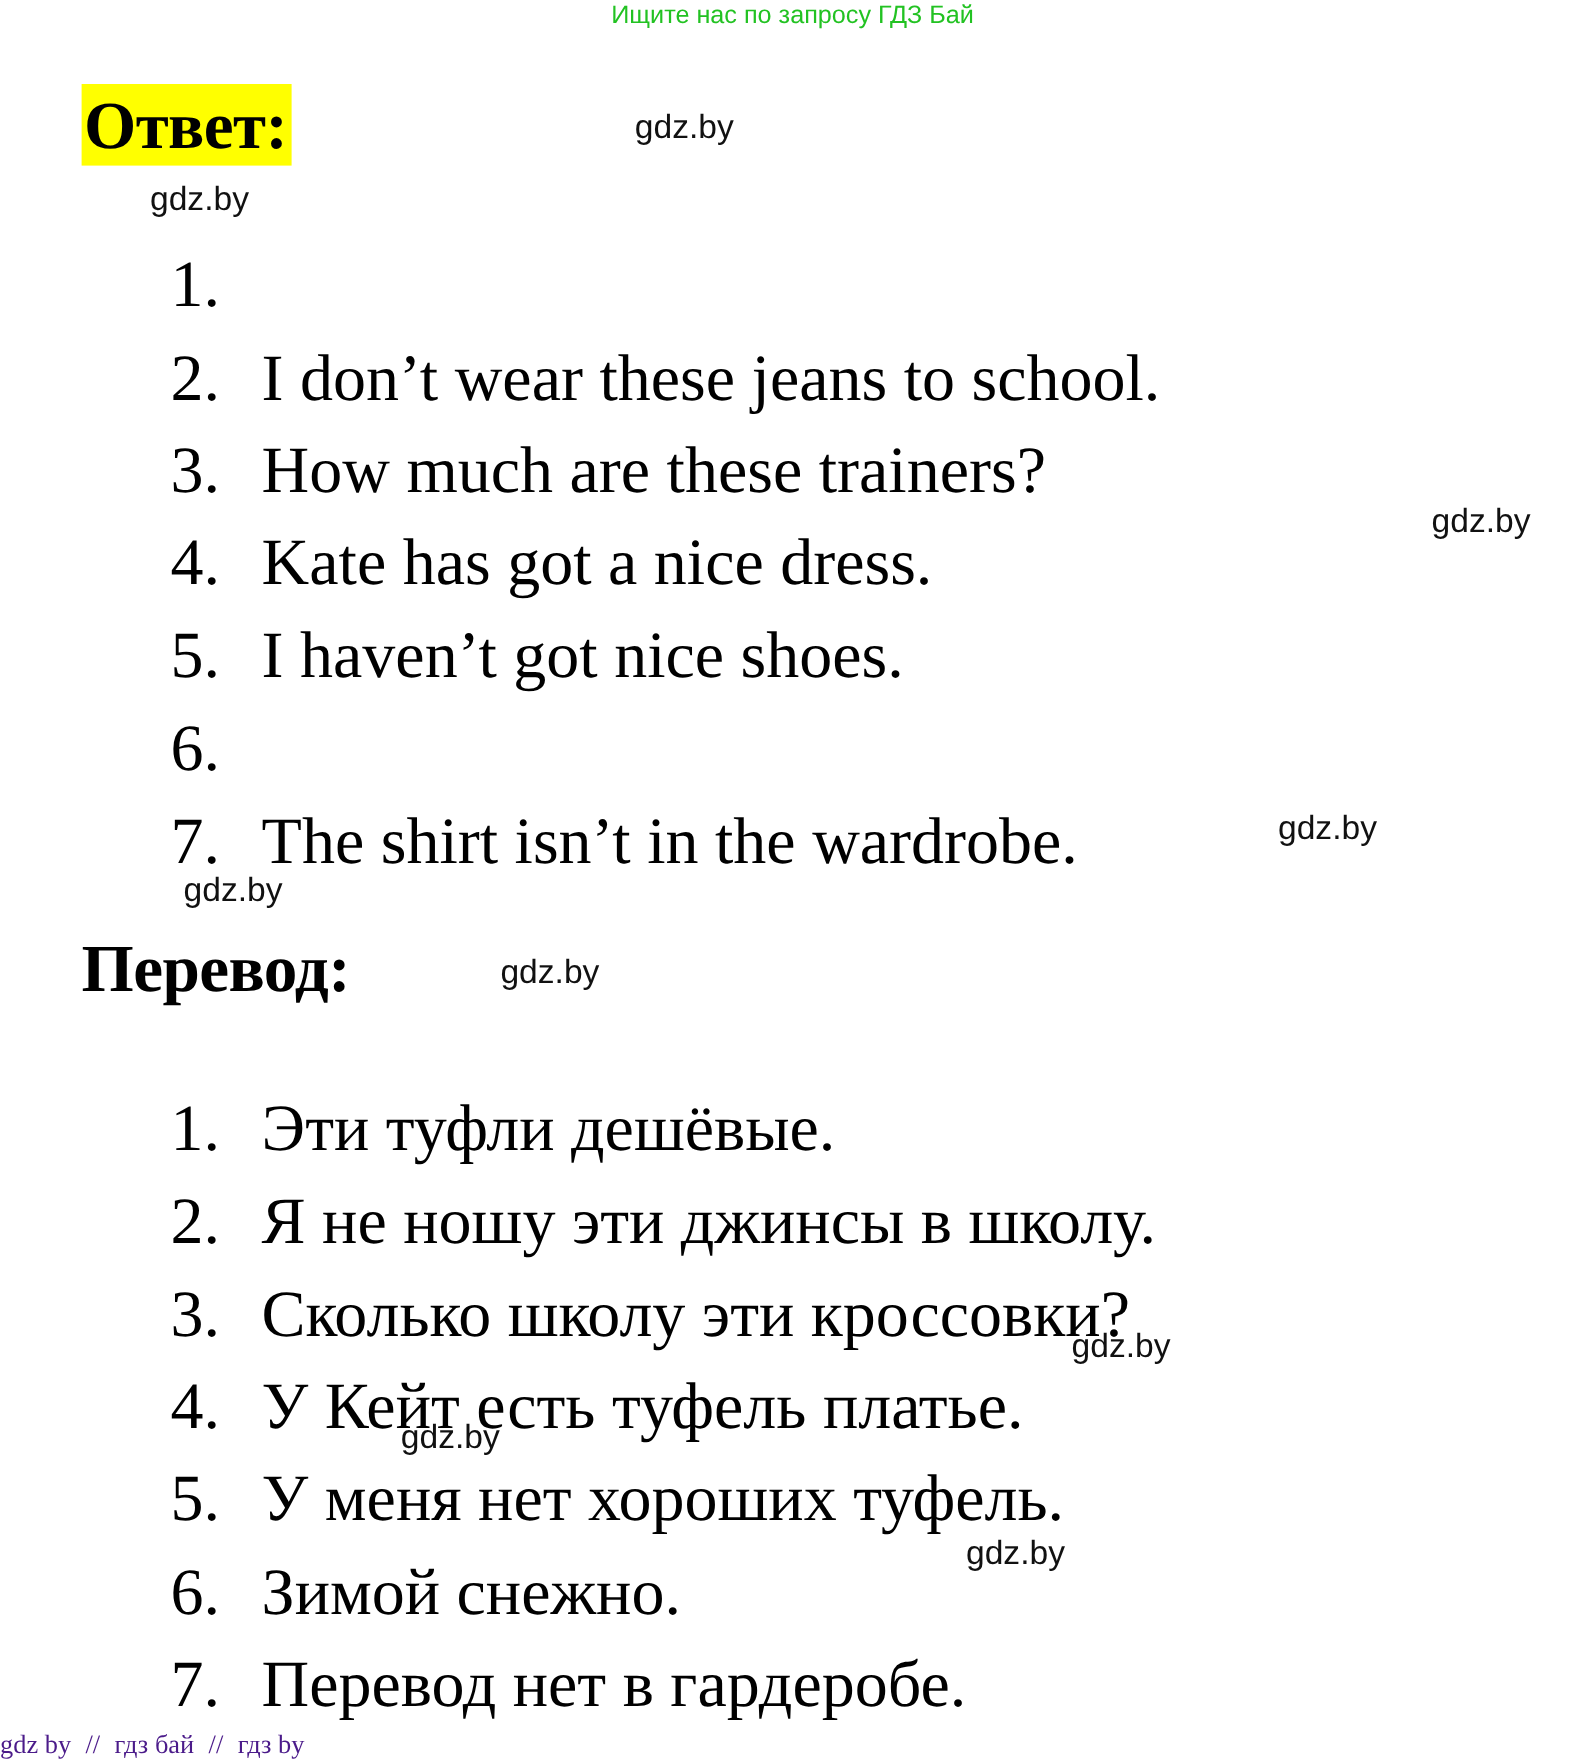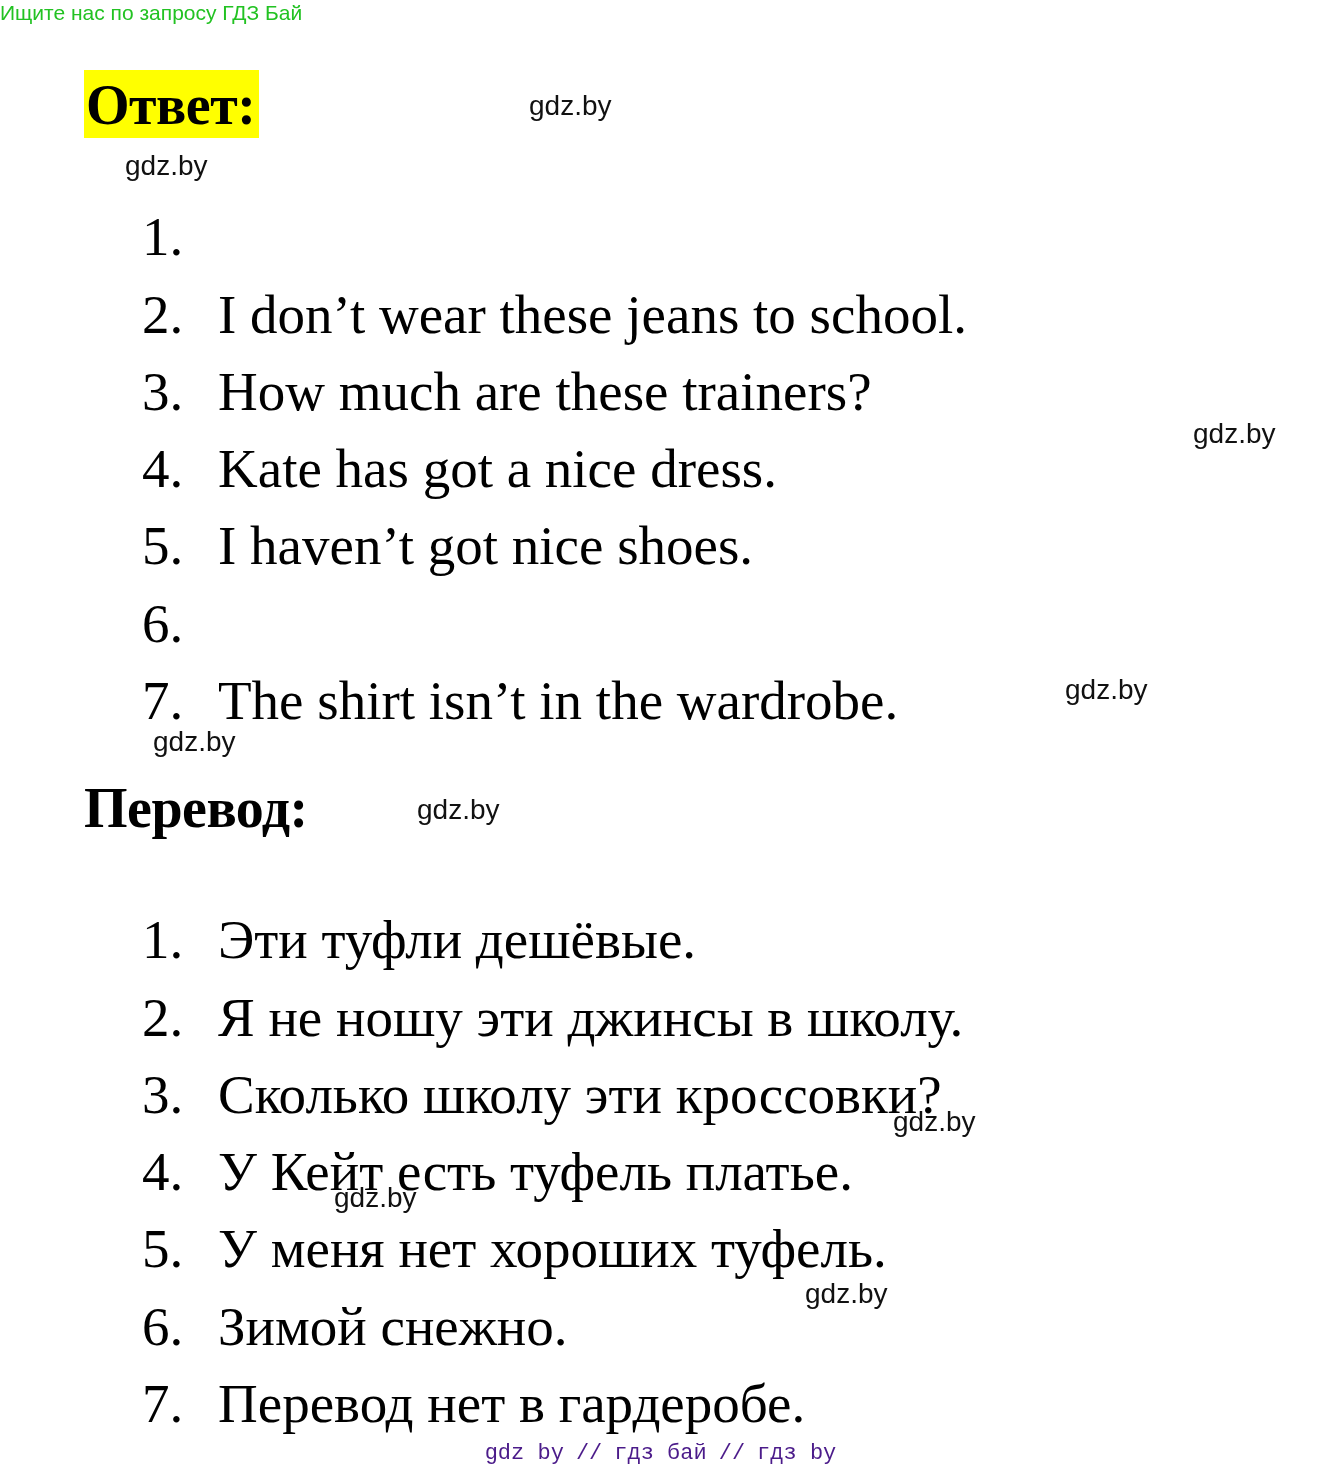--- a/index.html
+++ b/index.html
@@ -13,34 +13,33 @@
       position: relative;
       overflow: hidden;
       font-family: "Liberation Serif", serif;
       color: #000;
     }
     .top-banner {
       position: absolute;
       top: 0;
       left: 0;
       width: 1321px;
-      text-align: left;
+      text-align: center;
       font-family: "Liberation Sans", sans-serif;
       font-size: 21px;
       line-height: 26px;
       color: #22c222;
     }
     .heading {
       position: absolute;
       font-family: "Liberation Serif", serif;
       font-weight: bold;
       font-size: 56px;
       line-height: 64px;
       letter-spacing: -0.5px;
-      margin-left: 16px;
     }
     .heading-answer {
       left: 68px;
       top: 70px;
       background: #ffff00;
       padding: 4px 4px 4px 2px;
       height: 60px;
       line-height: 62px;
     }
     .heading-translation {
@@ -73,22 +72,21 @@
       font-family: "Liberation Sans", sans-serif;
       font-size: 28px;
       line-height: 32px;
       color: #111;
     }
     .footer {
       position: absolute;
       top: 1440px;
       left: 0;
       width: 1321px;
-      text-align: center;
-      font-family: Liberation Mono, monospace;
+      font-family: Liberation Serif, serif;
       font-size: 22px;
       line-height: 28px;
       color: #4b1b8a;
     }
     .footer .sep { padding: 0 12px; }
   </style>
 </head>
 <body>
 
 <div class="top-banner">Ищите нас по запросу ГДЗ Бай</div>

